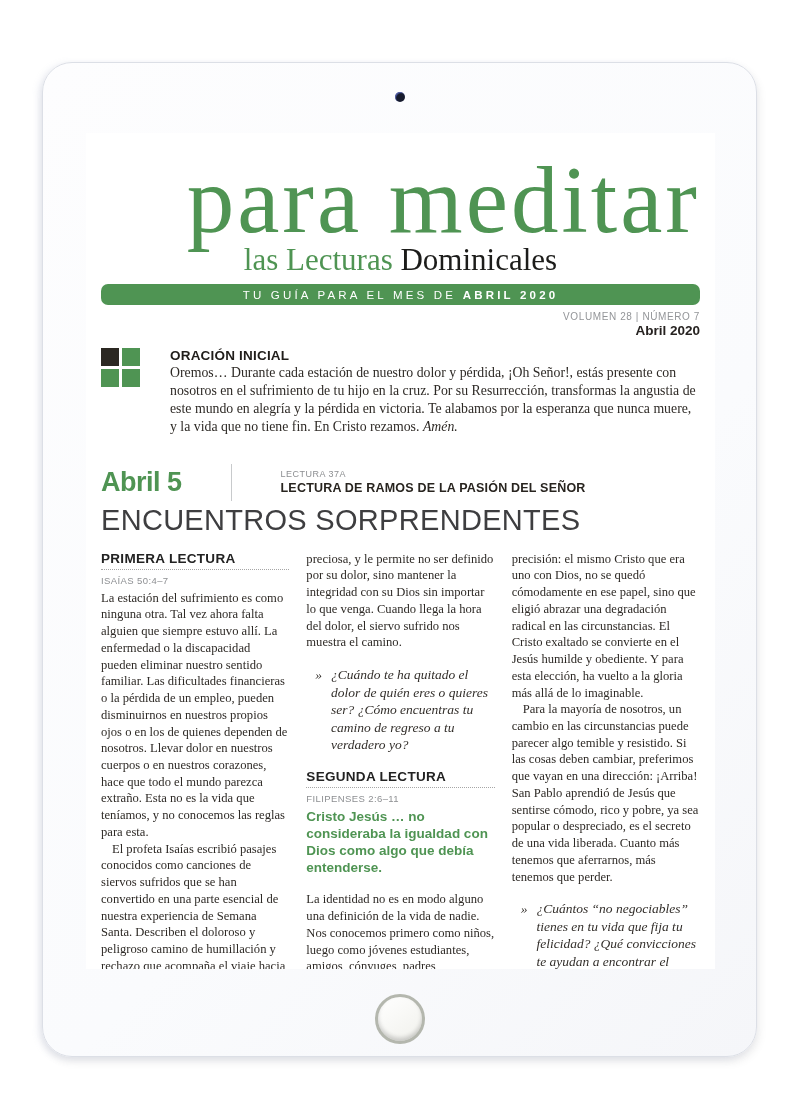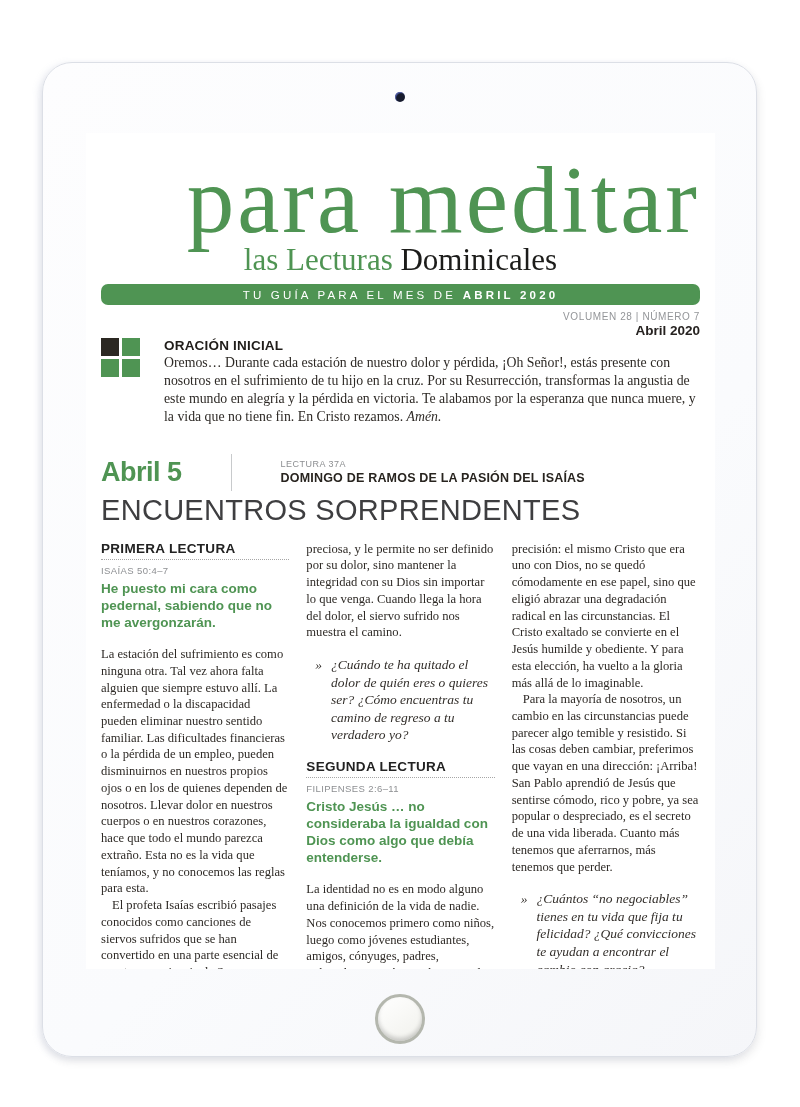--- a/index.html
+++ b/index.html
@@ -54,21 +54,21 @@
   }
   .banner b{font-weight:bold;}
   .vol{
     text-align:right;color:#939598;font-size:10px;letter-spacing:0.6px;margin-top:6px;
   }
   .issue{
     text-align:right;color:#262220;font-size:13.5px;font-weight:bold;margin-top:1px;
   }
 
   
-  .prayer{display:flex;gap:24px;}
+  .prayer{display:flex;gap:30px;margin-top:10px;}
   .grid-icon{
     width:39px;height:39px;flex:none;display:grid;
     grid-template-columns:18px 18px;grid-template-rows:18px 18px;gap:3px;
   }
   .sq-black{background:#2b2822;}
   .sq-green{background:var(--green);}
   .prayer-body h2{
     margin:0 0 1px;font-size:13.5px;letter-spacing:0.2px;color:#201d1a;
   }
   .prayer-body p{
@@ -140,32 +140,31 @@
           <p><span>Oremos… Durante cada estación de nuestro dolor y pérdida, ¡Oh Señor!, estás presente con nosotros en el sufrimiento de tu hijo en la cruz. Por su Resurrección, transformas la angustia de este mundo en alegría y la pérdida en victoria. Te alabamos por la esperanza que nunca muere, y la vida que no tiene fin. En Cristo rezamos. </span><span class="amen">Amén.</span></p>
         </div>
       </section>
 
       <section>
         <div class="feature">
           <span class="feature-date">Abril 5</span>
           <span class="sep"></span>
           <div>
             <div class="lectionary">LECTURA 37A</div>
-            <div class="feast">DOMINGO DE RAMOS DE LA PASIÓN DEL ISAÍAS</div>
+            <div class="feast">LECTURA DE RAMOS DE LA PASIÓN DEL SEÑOR</div>
           </div>
         </div>
         <h2 class="headline">ENCUENTROS SORPRENDENTES</h2>
       </section>
 
       <section class="cols">
 
         <div class="col">
           <h3 class="section-label">PRIMERA LECTURA</h3>
           <div class="citation">ISAÍAS 50:4–7</div>
-          <p class="green-quote">He puesto mi cara como pedernal, sabiendo que no me avergonzarán.</p>
           <div class="body-text">
             <p>La estación del sufrimiento es como ninguna otra. Tal vez ahora falta alguien que siempre estuvo allí. La enfermedad o la discapacidad pueden eliminar nuestro sentido familiar. Las dificultades financieras o la pérdida de un empleo, pueden disminuirnos en nuestros propios ojos o en los de quienes dependen de nosotros. Llevar dolor en nuestros cuerpos o en nuestros corazones, hace que todo el mundo parezca extraño. Esta no es la vida que teníamos, y no conocemos las reglas para esta.</p>
             <p class="indent">El profeta Isaías escribió pasajes conocidos como canciones de siervos sufridos que se han convertido en una parte esencial de nuestra experiencia de Semana Santa. Describen el doloroso y peligroso camino de humillación y rechazo que acompaña el viaje hacia la justicia. El fiel servidor no ha hecho nada para merecer la miseria que soporta. Tampoco puede detener el sufrimiento. Lo que puede elegir es cómo responder. Esta es una libertad</p>
           </div>
         </div>
 
         <div class="col">
           <div class="body-text">
             <p>preciosa, y le permite no ser definido por su dolor, sino mantener la integridad con su Dios sin importar lo que venga. Cuando llega la hora del dolor, el siervo sufrido nos muestra el camino.</p>
           </div>

